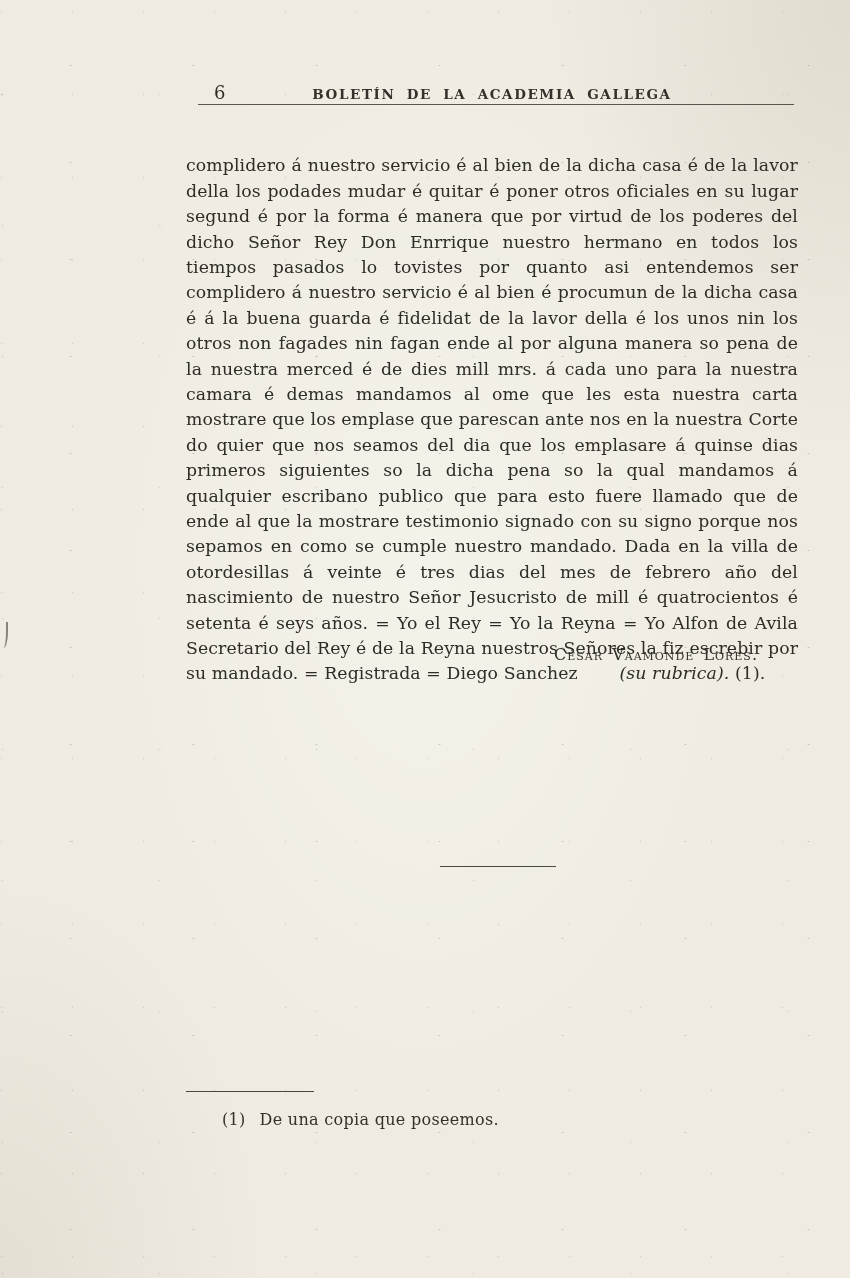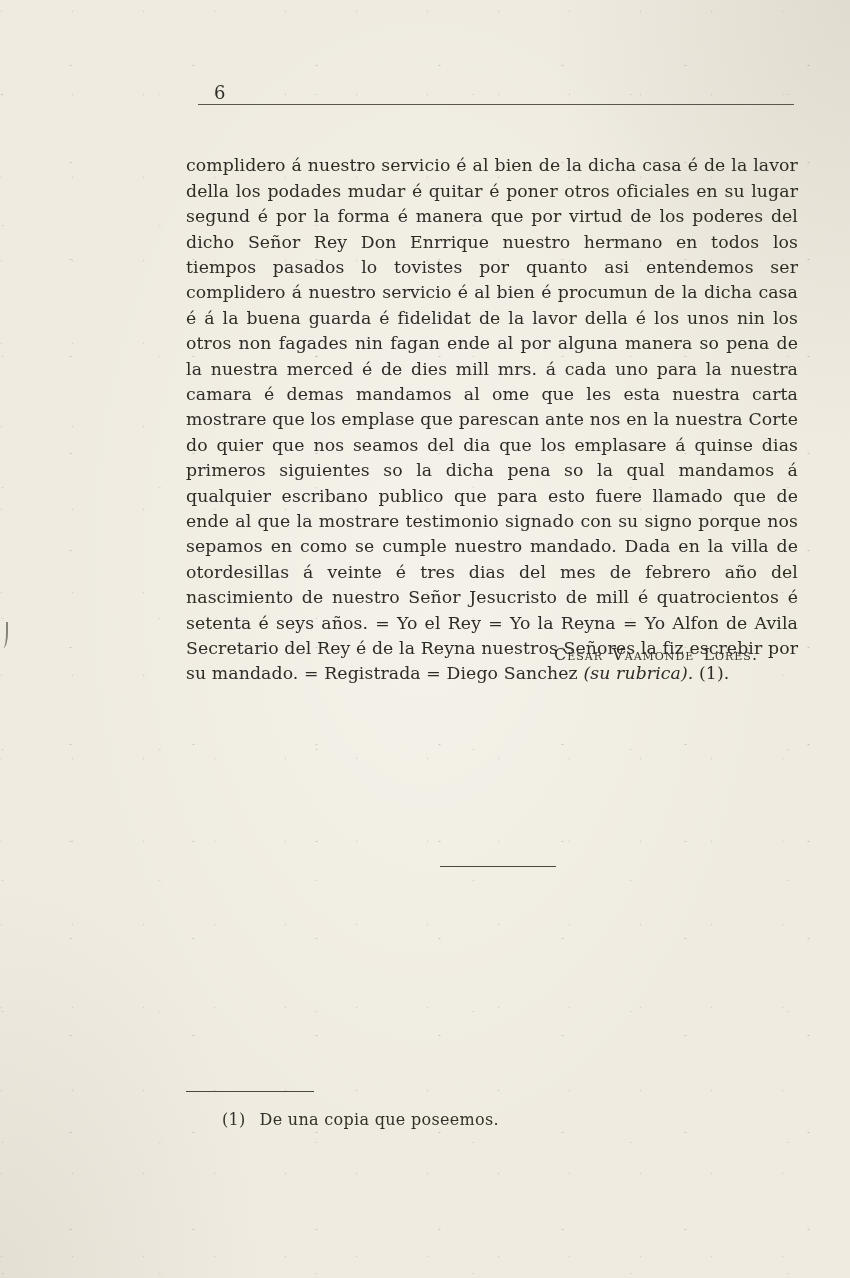--- a/index.html
+++ b/index.html
@@ -64,20 +64,21 @@
     left: 186px;
     top: 136px;
     width: 612px;
     font-size: 17.3px;
     line-height: 25.4px;
     text-align: justify;
     letter-spacing: 0.1px;
   }
   .body-text .rubrica {
     font-style: italic;
+    margin-left: 36px;
   }
   .signature {
     position: absolute;
     right: 92px;
     top: 645px;
     font-size: 16px;
     font-variant: small-caps;
     letter-spacing: 1px;
     word-spacing: 3px;
     color: #33312b;
@@ -121,20 +122,21 @@
 </style>
 </head>
 <body>
 
 <div class="page">
 
   <div class="speckles"></div>
 
   <div class="page-number">6</div>
 
+  <div class="running-head">BOLETÍN DE LA ACADEMIA GALLEGA</div>
 
   <div class="head-rule"></div>
 
   <p class="body-text"><span>complidero á nuestro servicio é al bien de la dicha casa é de la lavor della los podades mudar é quitar é poner otros oficiales en su lugar segund é por la forma é manera que por virtud de los poderes del dicho Señor Rey Don Enrrique nuestro hermano en todos los tiempos pasados lo tovistes por quanto asi entendemos ser complidero á nuestro servicio é al bien é procumun de la dicha casa é á la buena guarda é fidelidat de la lavor della é los unos nin los otros non fagades nin fagan ende al por alguna manera so pena de la nuestra merced é de dies mill mrs. á cada uno para la nuestra camara é demas mandamos al ome que les esta nuestra carta mostrare que los emplase que parescan ante nos en la nuestra Corte do quier que nos seamos del dia que los emplasare á quinse dias primeros siguientes so la dicha pena so la qual mandamos á qualquier escribano publico que para esto fuere llamado que de ende al que la mostrare testimonio signado con su signo porque nos sepamos en como se cumple nuestro mandado. Dada en la villa de otordesillas á veinte é tres dias del mes de febrero año del nascimiento de nuestro Señor Jesucristo de mill é quatrocientos é setenta é seys años. = Yo el Rey = Yo la Reyna = Yo Alfon de Avila Secretario del Rey é de la Reyna nuestros Señores la fiz escrebir por su mandado. = Registrada = Diego Sanchez </span><span class="rubrica">(su rubrica).</span><span> (1).</span></p>
 
   <div class="signature">César Vaamonde Lores.</div>
 
   <div class="center-rule"></div>
 
   <div class="footnote-rule"></div>

